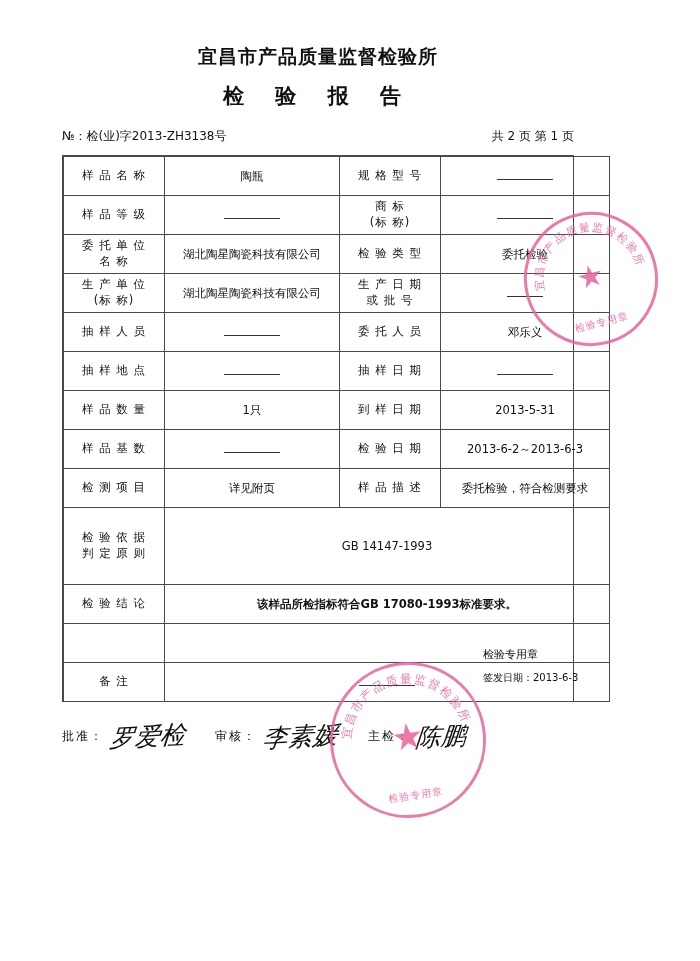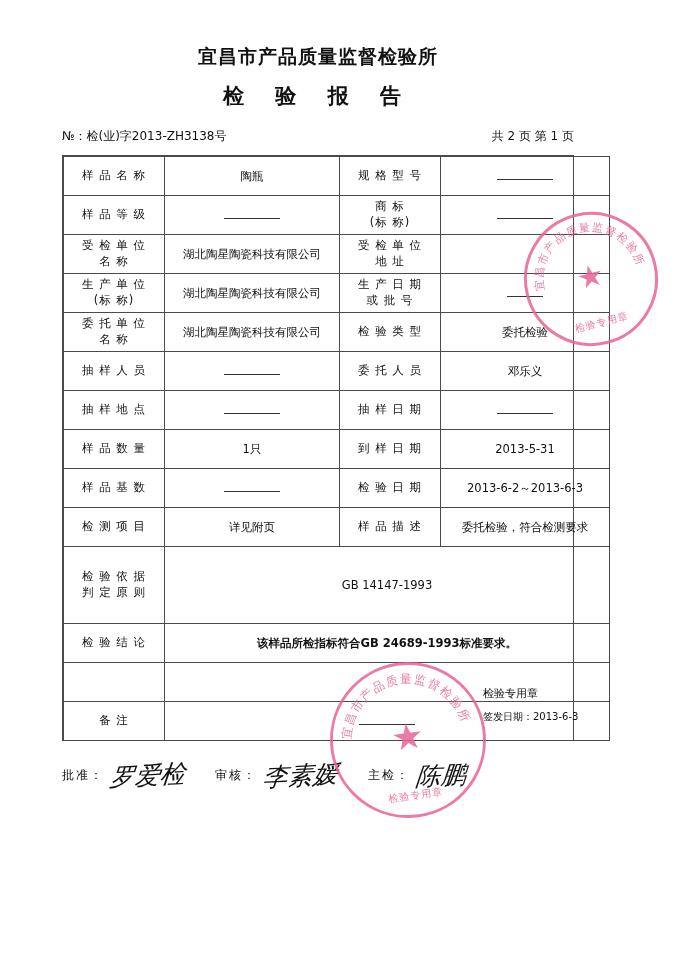--- a/index.html
+++ b/index.html
@@ -251,47 +251,39 @@
       </tr>
 
       <tr>
         <td class="label">样 品 等 级</td>
         <td class="value"><span class="dash"></span></td>
         <td class="label2">商        标
 (标    称)</td>
         <td class="value2"><span class="dash"></span></td>
       </tr>
 
-      <tr>
-        <td class="label">受 检 单 位
+
+      <tr>
+        <td class="label">委 托 单 位
 名        称</td>
         <td class="value">湖北陶星陶瓷科技有限公司</td>
-        <td class="label2">受 检 单 位
-地        址</td>
-        <td class="value2"></td>
+        <td class="label2">检 验 类 型</td>
+        <td class="value2">委托检验</td>
       </tr>
 
       <tr>
         <td class="label">生 产 单 位
 (标    称)</td>
         <td class="value">湖北陶星陶瓷科技有限公司</td>
         <td class="label2">生 产 日 期
 或 批    号</td>
         <td class="value2"><span class="dash-short"></span></td>
       </tr>
 
       <tr>
-        <td class="label">委 托 单 位
-名        称</td>
-        <td class="value">湖北陶星陶瓷科技有限公司</td>
-        <td class="label2">检 验 类 型</td>
-        <td class="value2">委托检验</td>
-      </tr>
-
-      <tr>
         <td class="label">抽 样 人 员</td>
         <td class="value"><span class="dash"></span></td>
         <td class="label2">委 托 人 员</td>
         <td class="value2">邓乐义</td>
       </tr>
 
       <tr>
         <td class="label">抽 样 地 点</td>
         <td class="value"><span class="dash"></span></td>
         <td class="label2">抽 样 日 期</td>
@@ -321,21 +313,21 @@
 
       <tr>
         <td class="label" style="height:76px">检 验 依 据
 判 定 原 则</td>
         <td colspan="3" style="height:76px">GB 14147-1993</td>
       </tr>
 
       <tr>
         <td class="label conclusion-label">检 验 结 论</td>
         <td colspan="3" class="conclusion-body">
-          <span>该样品所检指标符合GB 24689-1993标准要求。</span>
+          <span>该样品所检指标符合GB 17080-1993标准要求。</span>
           <span class="concl-stamp-label">检验专用章</span>
           <span class="concl-sign"><span>签发日期：</span><span>2013-6-3</span></span>
         </td>
       </tr>
 
       <tr>
         <td class="blank-row"></td>
         <td colspan="3" class="blank-row"></td>
       </tr>
 

